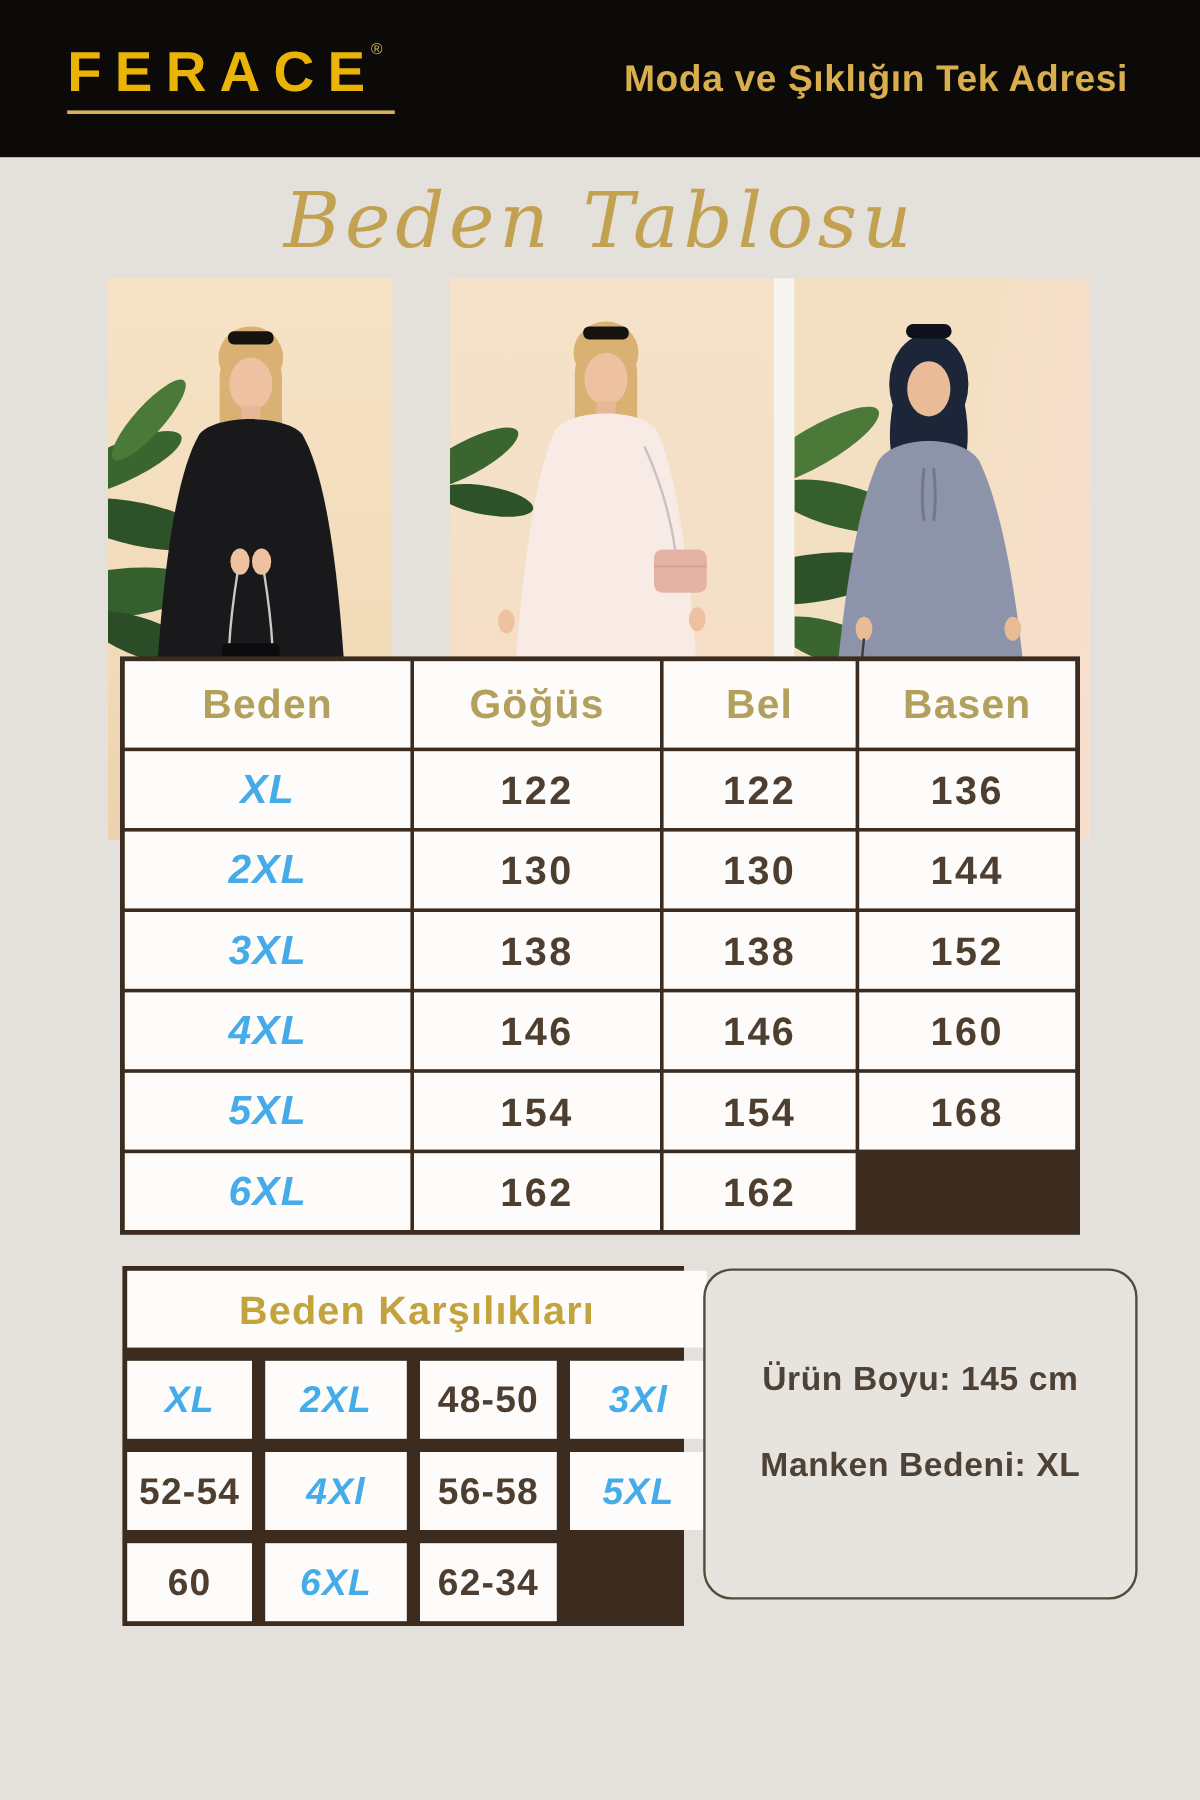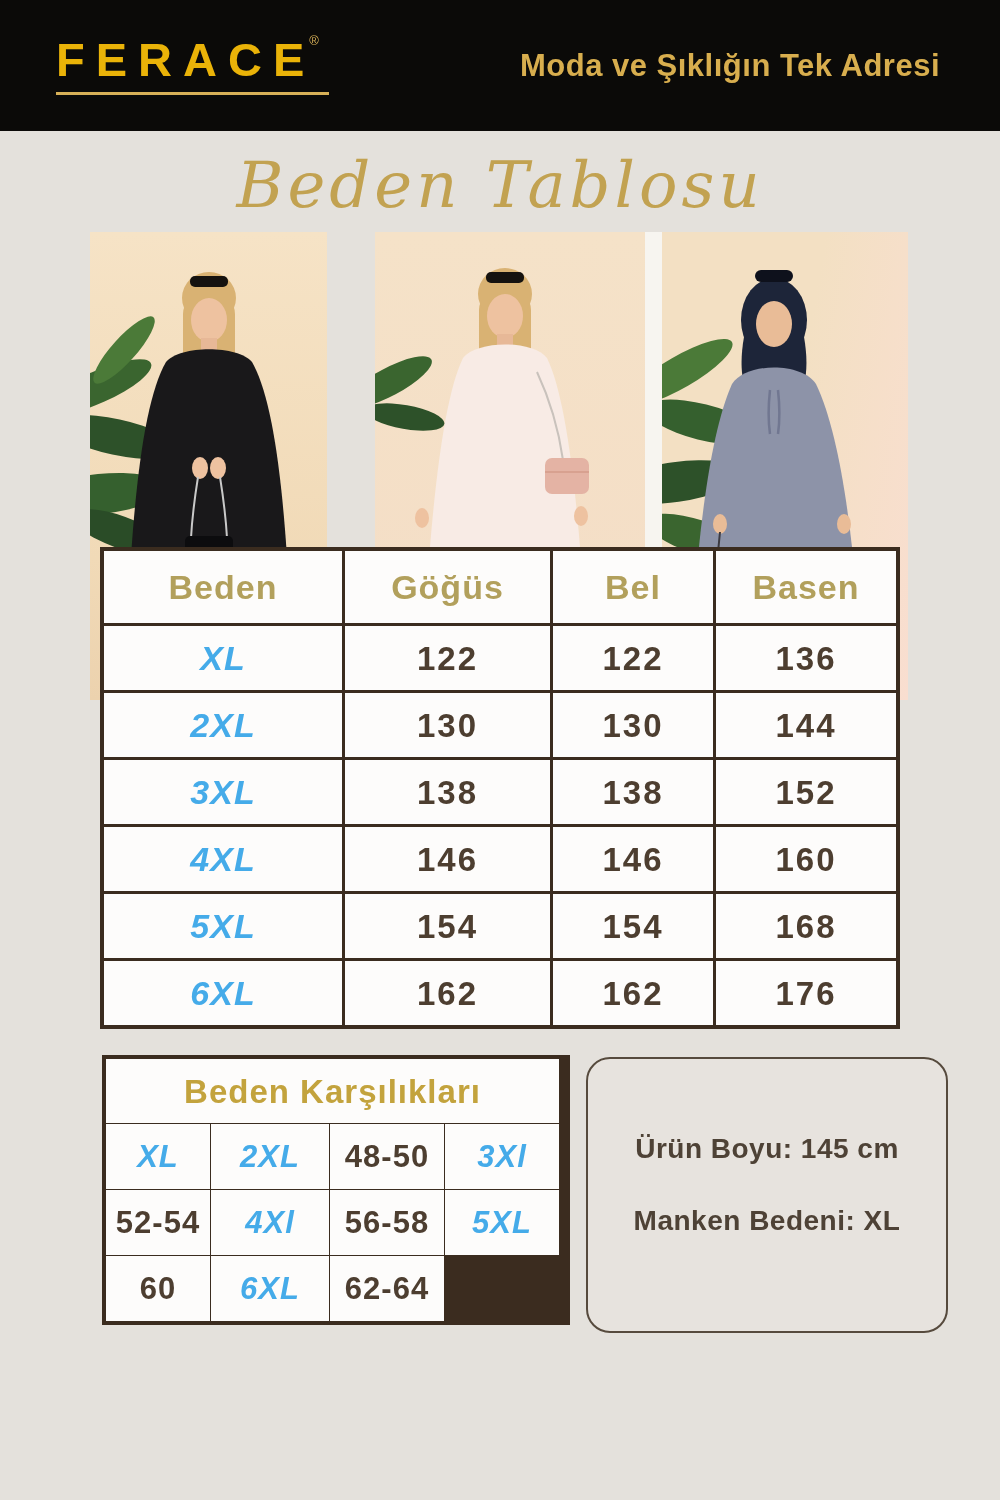--- a/index.html
+++ b/index.html
@@ -48,21 +48,21 @@
     line-height:1;
   }
   .cell.head{font-size:34px;font-weight:700;color:#b2a05c;letter-spacing:1px;}
   .cell.size{font-size:34px;font-weight:700;color:#45abe9;letter-spacing:1px;font-style:italic;}
   .cell.val{font-size:33px;font-weight:600;color:#4d3e30;letter-spacing:2px;}
   
   .equiv-table{
     position:absolute;left:102px;top:1055px;width:468px;z-index:3;
     background:#3b2c1f;padding:4px;box-sizing:border-box;
     display:grid;grid-template-columns:104px 118px 114px 114px;
-    grid-template-rows:64px repeat(3,65px);gap:1px;
+    grid-template-rows:64px repeat(3,65px);gap:11px;
   }
   .equiv-table .title{
     grid-column:1/5;font-size:33px;font-weight:700;color:#c3a33d;letter-spacing:1px;
   }
   .equiv-table .size{font-size:31px;}
   .equiv-table .val{font-size:31px;letter-spacing:1px;}
   
   .info-box{
     position:absolute;left:586px;top:1057px;width:362px;height:276px;z-index:3;
     border:2px solid #564a3d;border-radius:24px;background:#e7e3de;
@@ -185,39 +185,38 @@
     <div class="cell val">160</div>
 
     <div class="cell size">5XL</div>
     <div class="cell val">154</div>
     <div class="cell val">154</div>
     <div class="cell val">168</div>
 
     <div class="cell size">6XL</div>
     <div class="cell val">162</div>
     <div class="cell val">162</div>
-    <div class="cell val">176</div>
   </div>
 
   <div class="equiv-table">
     <div class="cell title">Beden Karşılıkları</div>
 
     <div class="cell size">XL</div>
     <div class="cell size">2XL</div>
     <div class="cell val">48-50</div>
 
     <div class="cell size">3Xl</div>
     <div class="cell val">52-54</div>
     <div class="cell size">4Xl</div>
     <div class="cell val">56-58</div>
 
     <div class="cell size">5XL</div>
     <div class="cell val">60</div>
     <div class="cell size">6XL</div>
-    <div class="cell val">62-64</div>
+    <div class="cell val">62-34</div>
   </div>
 
   <div class="info-box">
     <div class="info-line">Ürün Boyu: 145 cm</div>
     <div class="info-line">Manken Bedeni: XL</div>
   </div>
 
 </div>
 
 </body></html>

